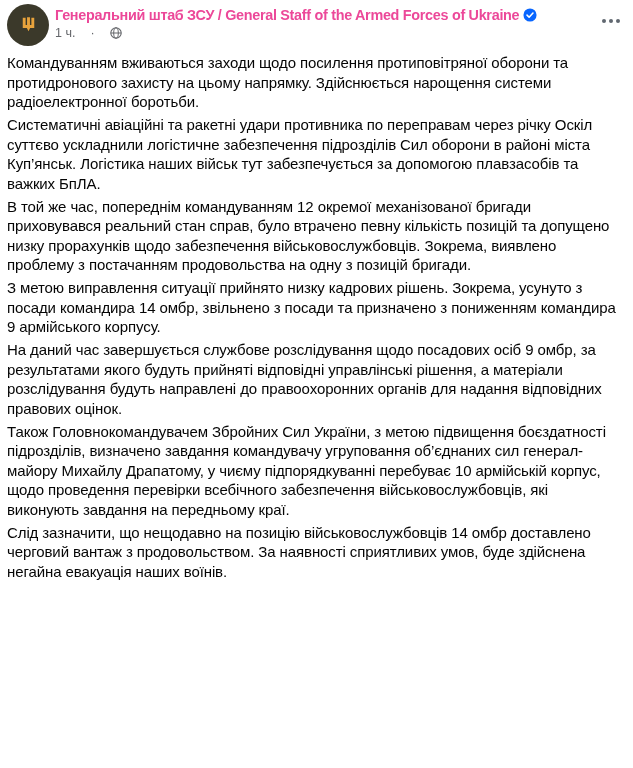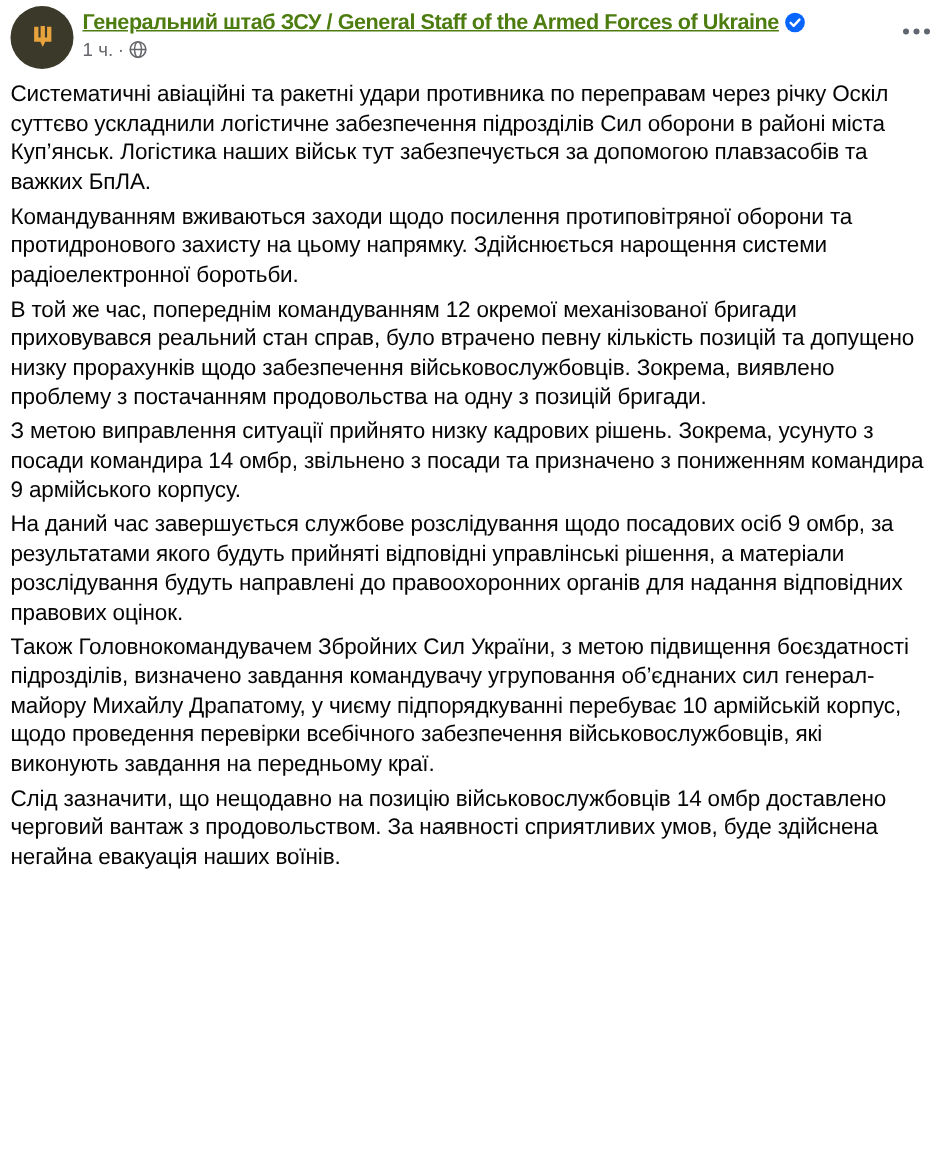--- a/index.html
+++ b/index.html
@@ -37,34 +37,33 @@
     min-width: 0;
   }
   .author-row {
     display: flex;
     align-items: center;
     gap: 4px;
   }
   .author-name {
     font-size: 14.4px;
     font-weight: 700;
-    color: #4d7c0f;
+    color: #ec4899;
     letter-spacing: -0.3px;
     white-space: nowrap;
     cursor: pointer;
-    text-decoration: underline;
   }
   .verified-badge {
     flex: 0 0 auto;
     display: inline-flex;
   }
   .meta-row {
     display: flex;
     align-items: center;
-    gap: 3px;
+    gap: 15px;
     margin-top: 3px;
     font-size: 12.5px;
     color: #65676b;
   }
   .meta-timestamp { cursor: pointer; }
   .meta-dot { color: #65676b; }
   .more-btn {
     position: absolute;
     top: 10px;
     right: 8px;
@@ -131,22 +130,22 @@
           <circle cx="3" cy="3" r="2" fill="#606770"></circle>
           <circle cx="10" cy="3" r="2" fill="#606770"></circle>
           <circle cx="17" cy="3" r="2" fill="#606770"></circle>
         </svg>
       </span>
     </div>
 
   </div>
 
   <div class="post-body">
+    <p>Командуванням вживаються заходи щодо посилення протиповітряної оборони та протидронового захисту на цьому напрямку. Здійснюється нарощення системи радіоелектронної боротьби.</p>
     <p>Систематичні авіаційні та ракетні удари противника по переправам через річку Оскіл суттєво ускладнили логістичне забезпечення підрозділів Сил оборони в районі міста Куп’янськ. Логістика наших військ тут забезпечується за допомогою плавзасобів та важких БпЛА.</p>
-    <p>Командуванням вживаються заходи щодо посилення протиповітряної оборони та протидронового захисту на цьому напрямку. Здійснюється нарощення системи радіоелектронної боротьби.</p>
     <p>В той же час, попереднім командуванням 12 окремої механізованої бригади приховувався реальний стан справ, було втрачено певну кількість позицій та допущено низку прорахунків щодо забезпечення військовослужбовців. Зокрема, виявлено проблему з постачанням продовольства на одну з позицій бригади.</p>
     <p>З метою виправлення ситуації прийнято низку кадрових рішень. Зокрема, усунуто з посади командира 14 омбр, звільнено з посади та призначено з пониженням командира 9 армійського корпусу.</p>
     <p>На даний час завершується службове розслідування щодо посадових осіб 9 омбр, за результатами якого будуть прийняті відповідні управлінські рішення, а матеріали розслідування будуть направлені до правоохоронних органів для надання відповідних правових оцінок.</p>
     <p>Також Головнокомандувачем Збройних Сил України, з метою підвищення боєздатності підрозділів, визначено завдання  командувачу угруповання об’єднаних сил генерал-майору Михайлу Драпатому, у чиєму підпорядкуванні перебуває 10 армійській корпус, щодо проведення перевірки всебічного забезпечення військовослужбовців, які виконують завдання на передньому краї.</p>
     <p>Слід зазначити, що нещодавно на позицію військовослужбовців 14 омбр доставлено черговий вантаж з продовольством. За наявності сприятливих умов, буде здійснена негайна евакуація наших воїнів.</p>
   </div>
 
 </div>
 
 </body></html>

